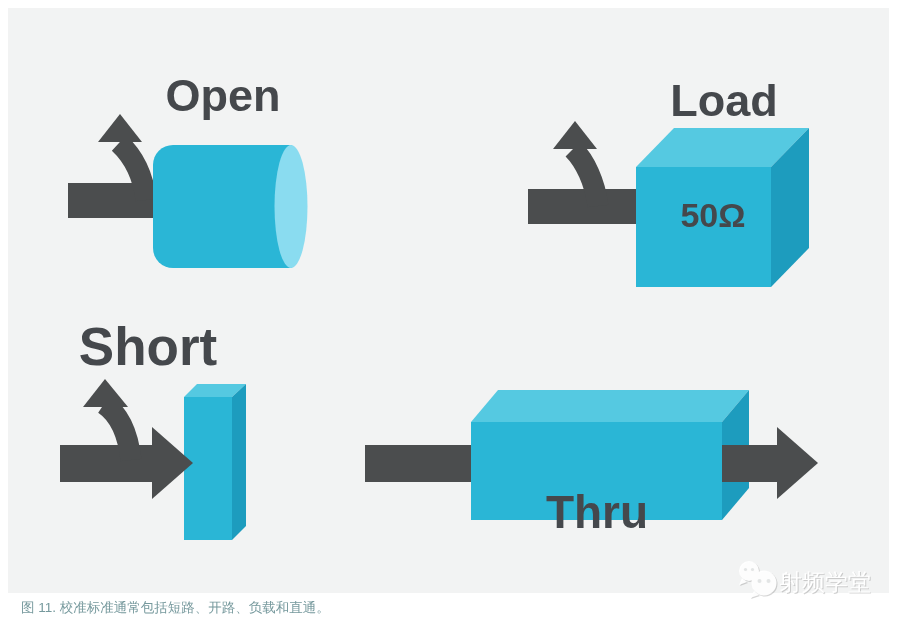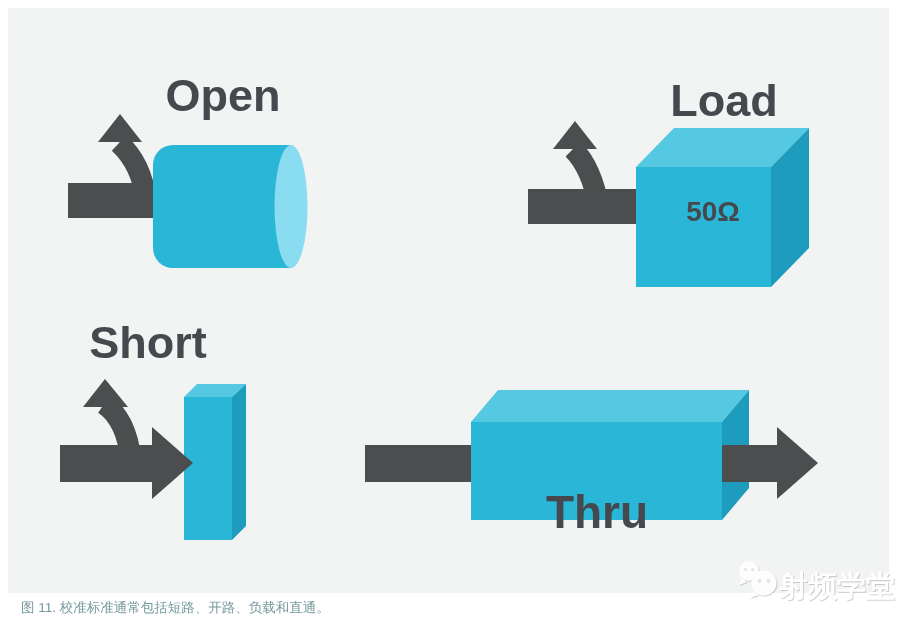--- a/index.html
+++ b/index.html
@@ -24,29 +24,29 @@
   .s-arrow{stroke:var(--arrow-gray);stroke-width:21px;fill:none;}
   .f-cyan{fill:var(--accent-cyan);}
   .f-cyan-light{fill:var(--accent-cyan-light);}
   .f-cyan-dark{fill:var(--accent-cyan-dark);}
   .f-cyl-face{fill:var(--cylinder-face);}
 
   .lbl{position:absolute;transform:translateX(-50%);font-weight:bold;
        color:var(--label-gray);line-height:1;white-space:nowrap;letter-spacing:0px;}
   .lbl-open {left:223px;top:73px;font-size:45px;}
   .lbl-load {left:724px;top:78px;font-size:45px;}
-  .lbl-short{left:148px;top:320px;font-size:45px;}
+  .lbl-short{left:148px;top:320px;font-size:53px;}
   .lbl-thru {left:597px;top:447px;font-size:46px;margin-top:42px;}
-  .lbl-ohm  {left:713px;top:198px;font-size:28px;text-align:center;}
+  .lbl-ohm  {left:713px;top:198px;font-size:34px;text-align:center;}
 
   .caption{position:absolute;left:21px;top:599px;font-size:13.5px;
            color:var(--caption-teal);white-space:nowrap;}
 
   .watermark{position:absolute;left:735px;top:557px;width:150px;height:42px;}
-  .watermark-text{position:absolute;left:44px;top:10px;font-size:29px;font-weight:bold;
+  .watermark-text{position:absolute;left:44px;top:10px;font-size:23px;font-weight:normal;
       color:var(--watermark-white);white-space:nowrap;
       text-shadow:1px 1px 0 rgba(110,110,110,0.30);}
   .watermark svg{position:absolute;left:0;top:0;
       filter:drop-shadow(1px 1px 0 rgba(110,110,110,0.30));}
 </style>
 </head>
 <body>
 
 <div class="stage">
 

